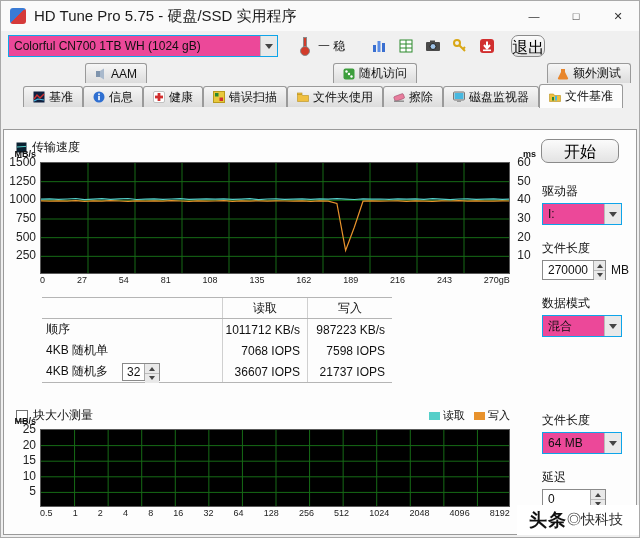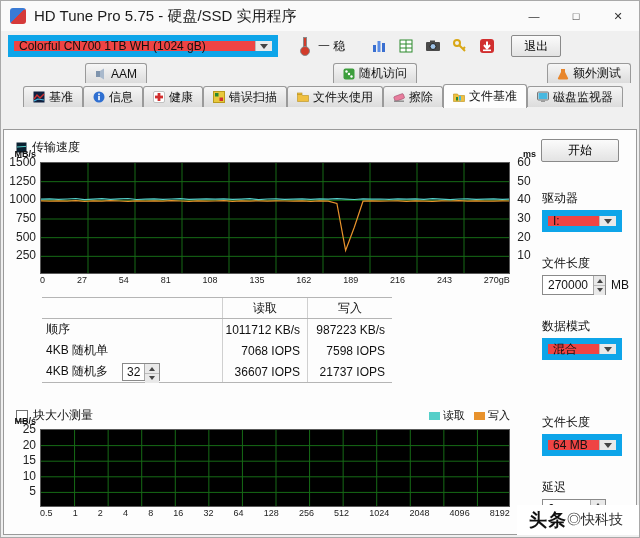--- a/index.html
+++ b/index.html
@@ -17,34 +17,34 @@
   .win-btn { width:42px; height:100%; display:flex; align-items:center; justify-content:center;
              font-size:11px; color:#333; }
 
   
   .menubar { height:22px; background:#f6f6f6; border-bottom:1px solid #e6e6e6;
              display:flex; align-items:center; padding-left:4px; }
   .menu-item { padding:2px 9px; }
 
   
   .toolbar { height:30px; display:flex; align-items:center; padding:0 7px; }
-  .combo { height:22px; background:#ef4444; border:6px solid #0ea5e9; display:flex; align-items:center; }
+  .combo { height:22px; background:#ec4899; border:1px solid #0ea5e9; display:flex; align-items:center; }
   .combo-text { flex:1; padding:0 5px; white-space:nowrap; overflow:hidden; }
   .combo-arrow { width:17px; height:100%; background:#e9e9e9; border-left:1px solid #bbb;
                  display:flex; align-items:center; justify-content:center; }
   .tri-down { width:0; height:0; border:4px solid transparent; border-top:5px solid #444; margin-top:4px; }
   .drive-combo { width:270px; }
   .thermo { width:10px; height:19px; margin-left:22px; position:relative; }
   .thermo .stem { position:absolute; left:3px; top:0; width:4px; height:13px; background:#d23b2a; border:1px solid #8a8a8a; }
   .thermo .bulb { position:absolute; left:0; bottom:0; width:10px; height:10px; border-radius:50%; background:#d23b2a; border:1px solid #8a8a8a; }
   .temp-text { margin-left:8px; }
   .tool-icons { display:flex; gap:7px; margin-left:24px; }
   .tool-btn { width:20px; height:20px; display:flex; align-items:center; justify-content:center; border:1px solid transparent; }
-  .btn { border:1px solid #8a8a8a; border-radius:2px; background:linear-gradient(#fbfbfb,#e3e3e3);
-         padding:2px 12px; font-size:12px; }
+  .btn { border:1px solid #8a8a8a; border-radius:7px; background:linear-gradient(#fbfbfb,#e3e3e3);
+         padding:2px 0; font-size:16px; }
   .exit-btn { margin-left:14px; height:22px; }
 
   
   .tabrow1 { height:22px; display:flex; align-items:flex-end; padding-left:84px; }
   .tabrow2 { height:24px; display:flex; align-items:flex-end; padding-left:22px; position:relative; z-index:2; }
   .tab { display:flex; align-items:center; gap:4px; padding:2px 9px; height:20px;
          border:1px solid #9a9a9a; border-bottom:none; border-radius:3px 3px 0 0;
          background:linear-gradient(#f6f6f6,#dcdcdc); white-space:nowrap; }
   .tabrow2 .tab { height:21px; }
   .tab.selected { background:#fdfdfd; height:24px; margin-bottom:-1px; }
@@ -97,21 +97,21 @@
   
   .sec2 { margin-top:16px; }
   .sec2-head { display:flex; align-items:center; margin-left:12px; width:494px; margin-bottom:5px;margin-top:24px; }
   .checkbox { width:12px; height:12px; border:1px solid #707070; background:#fff; margin-right:5px; }
   .legend { margin-left:auto; display:flex; align-items:center; gap:9px; font-size:11px; }
   .leg-item { display:flex; align-items:center; gap:3px; }
   .swatch { width:11px; height:8px; }
 
   
   .side-col .btn.start { width:78px; height:24px; margin-bottom:20px; }
-  .side-lab { align-self:flex-start; margin:8px 0 3px 18px; }
+  .side-lab { align-self:flex-start; margin:0 0 3px 18px; }
   .side-ctl { align-self:flex-start; margin-left:18px; margin-bottom:15px; display:flex; align-items:center; }
   .dd { width:80px; height:22px; }
   .unit-after { margin-left:5px; }
   .spacer2 { height:60px; }
 
   
   .watermark { position:absolute; right:0; bottom:2px; background:#fff; height:30px;
                display:flex; align-items:center; padding:0 16px 0 12px; }
   .wm-brand { font-size:18px; font-weight:bold; color:#111; letter-spacing:1px; }
   .wm-handle { font-size:14px; color:#2b2b2b; }
@@ -250,35 +250,35 @@
         </svg>
       <span>文件夹使用</span>
     </div>
     <div class="tab">
       <svg class="tab-ico" viewBox="0 0 12 12">
           <rect x="1" y="4" width="10" height="5" rx="1" transform="rotate(-20 6 6)" fill="#e87c9c" stroke="#a05070" stroke-width="0.6"></rect>
           <rect x="1" y="9.5" width="10" height="1.4" fill="#888"></rect>
         </svg>
       <span>擦除</span>
     </div>
+    <div class="tab">
+      <svg class="tab-ico" viewBox="0 0 12 12">
+          <rect x="0.5" y="1" width="11" height="8" rx="1" fill="#d8d8d8" stroke="#777"></rect>
+          <rect x="1.6" y="2" width="8.8" height="6" fill="#48b8e0"></rect>
+          <rect x="4" y="9.5" width="4" height="1.5" fill="#999"></rect>
+        </svg>
+      <span>磁盘监视器</span>
+    </div>
     <div class="tab selected">
       <svg class="tab-ico" viewBox="0 0 12 12">
           <path d="M0.5 3 h4 l1 1.5 h6 v6 h-11 Z" fill="#f0c040" stroke="#b8901c" stroke-width="0.6"></path>
           <rect x="3" y="6" width="2" height="3.5" fill="#2d8a2d"></rect>
           <rect x="6" y="5" width="2" height="4.5" fill="#48b8e0"></rect>
         </svg>
       <span>文件基准</span>
-    </div>
-    <div class="tab">
-      <svg class="tab-ico" viewBox="0 0 12 12">
-          <rect x="0.5" y="1" width="11" height="8" rx="1" fill="#d8d8d8" stroke="#777"></rect>
-          <rect x="1.6" y="2" width="8.8" height="6" fill="#48b8e0"></rect>
-          <rect x="4" y="9.5" width="4" height="1.5" fill="#999"></rect>
-        </svg>
-      <span>磁盘监视器</span>
     </div>
   </div>
 
   <div class="content">
 
     <div class="main-col">
 
       <div class="chart-title-row">
         <svg class="mini-ico" viewBox="0 0 11 11">
             <rect x="0.5" y="0.5" width="10" height="10" fill="#0a2030"></rect>

